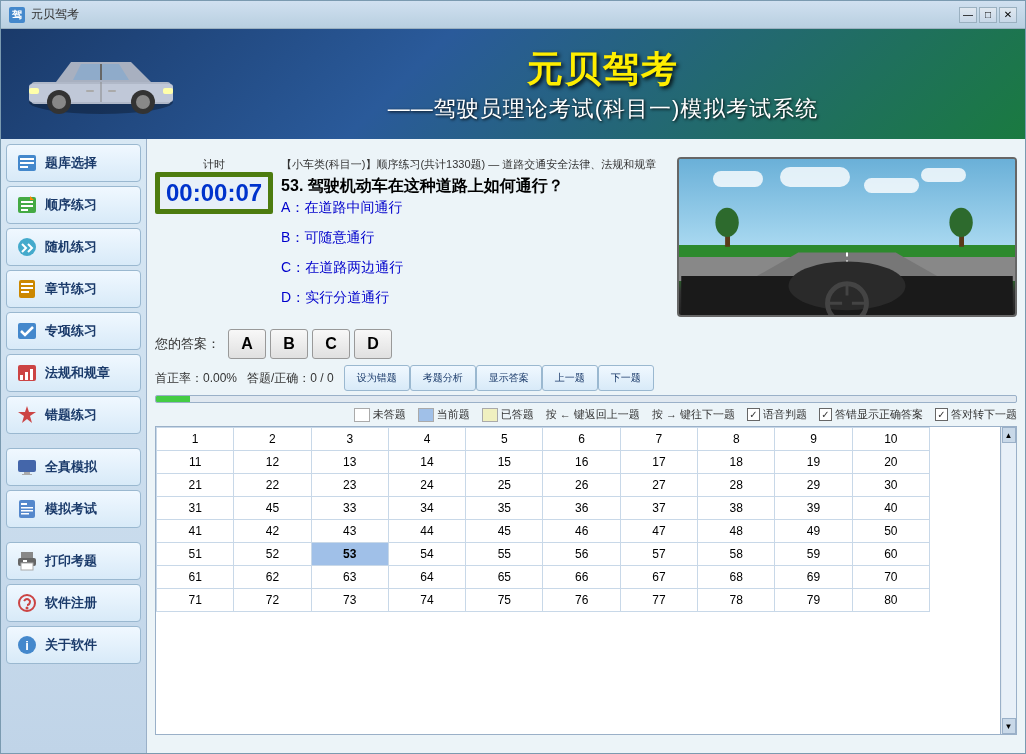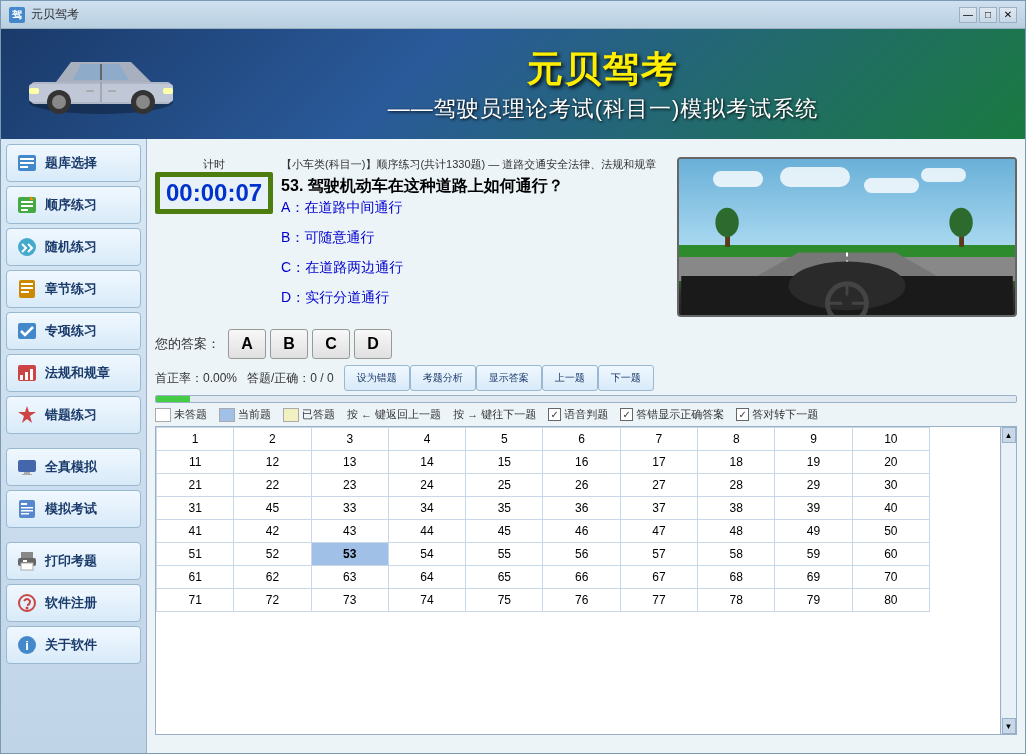--- a/index.html
+++ b/index.html
@@ -45,21 +45,21 @@
     .answer-btns { display: flex; gap: 4px; }
     .answer-btn { width: 38px; height: 30px; background: linear-gradient(to bottom, #f8f8f8, #e0e0e0); border: 1px solid #999; border-radius: 3px; font-size: 16px; font-weight: bold; cursor: pointer; }
     
     .action-row { display: flex; align-items: center; margin-top: 6px; flex-wrap: wrap; }
     .stat-text { font-size: 12px; color: #333; margin-right: 10px; }
     .action-btn { padding: 5px 12px; background: linear-gradient(to bottom, #f0f8ff, #d8eaf8); border: 1px solid #9ab8d0; border-radius: 3px; font-size: 10px; color: #1a3a6a; cursor: pointer; }
     
     .progress-bar-container { height: 8px; background: #e0e8f0; border: 1px solid #9ab0c8; margin: 4px 0; border-radius: 2px; overflow: hidden; }
     .progress-bar-fill { height: 100%; background: #44cc44; width: 4%; }
     
-    .legend-row { display: flex; align-items: center; gap: 12px; font-size: 11px; color: #333; margin-bottom: 4px; flex-wrap: wrap; }
+    .legend-row { display: flex; align-items: center; gap: 12px; font-size: 11px; color: #333; margin-bottom: 4px; flex-wrap: wrap; justify-content: flex-end; }
     .legend-item { display: flex; align-items: center; gap: 3px; }
     .legend-box { width: 16px; height: 14px; border: 1px solid #aaa; }
     .legend-unanswered { background: #ffffff; }
     .legend-current { background: #a0c0e8; }
     .legend-answered { background: #f0f0c0; }
     .legend-checkbox { width: 13px; height: 13px; border: 1px solid #666; background: white; display: flex; align-items: center; justify-content: center; font-size: 10px; }
     
     .grid-container { flex: 1; overflow: hidden; border: 1px solid #9ab0c8; background: white; position: relative; }
     .grid-table { width: 100%; border-collapse: collapse; font-size: 12px; }
     .grid-table td { border: 1px solid #c8d8e8; text-align: center; padding: 4px 2px; cursor: pointer; width: 9%; }

